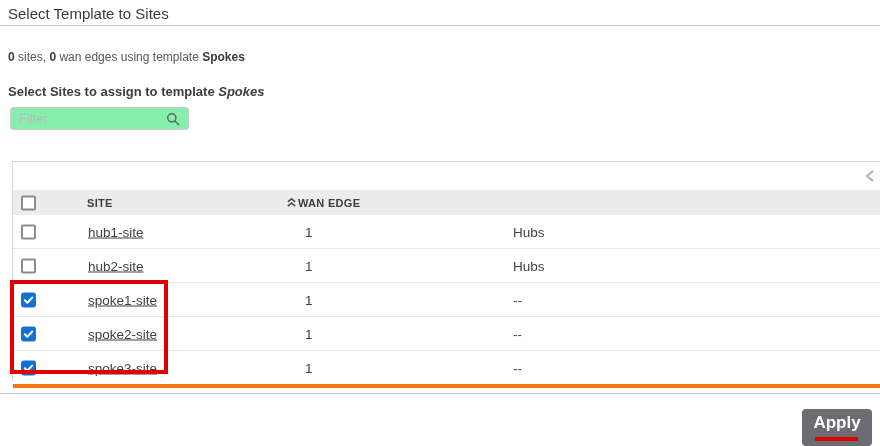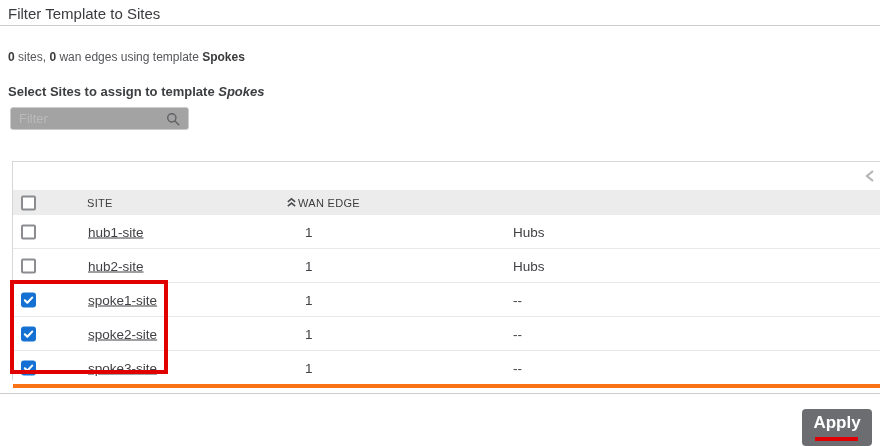--- a/index.html
+++ b/index.html
@@ -23,41 +23,41 @@
   .summary { left:8px; top:50px; font-size:12px; color:#55565a; }
   .summary b { color:#3a3b3d; font-weight:700; }
 
   
   .select-label { left:8px; top:84px; font-size:13px; font-weight:700; color:#3d3e40;text-align:center; }
   .select-label .tpl { font-style:italic; }
 
   
   .filter-box {
     left:10px; top:107px; width:179px; height:23px;
-    border:1px solid #cccccc; border-radius:3px; box-sizing:border-box; background:#a3a3a3;
+    border:1px solid #cccccc; border-radius:3px; box-sizing:border-box; background:#86efac;
   }
   .filter-box input {
     width:100%; height:100%; border:none; outline:none; background:transparent;
     padding:0 26px 0 8px; box-sizing:border-box;
     font-size:13px; color:#4a4b4d; font-family:inherit;
   }
   .filter-box input::placeholder { color:#b9babc; }
   .search-ic { position:absolute; right:7px; top:4px; width:15px; height:15px; }
 
   
   .table {
     left:12px; top:161px; width:868px; height:219px; box-sizing:border-box;
     border-top:1px solid #d6d6d6; border-left:1px solid #d6d6d6;
     background:#fff;
   }
   .table-strip { position:relative; height:28px; }
   .collapse-ic { position:absolute; right:4px; top:7px; width:12px; height:14px; }
   .thead {
     position:relative; height:25px; background:var(--header-bg, #ececec);
-    font-size:11px; font-weight:400; color:#3c3d3f; letter-spacing:0.3px;padding-left:24px;
+    font-size:11px; font-weight:700; color:#3c3d3f; letter-spacing:0.3px;padding-left:24px;
   }
   .hcell { position:absolute; top:50%; transform:translateY(-50%); white-space:nowrap; }
   .h-site { left:74px; }
   .h-wan  { left:285px; }
   .h-cfg  { left:498px; }
   .sort-ic { position:absolute; left:273px; top:7px; width:11px; height:11px; }
 
   .row {
     position:relative; height:33px; border-bottom:1px solid #e8e8e8;
     font-size:13.5px; color:#404145; background:#fff;
@@ -94,21 +94,21 @@
     left:802px; top:409px; width:70px; height:37px;
     background:var(--btn-bg, #6b6d70); border:none; border-radius:4px;
     color:#ffffff; font-weight:700; font-size:17px; font-family:inherit;
     display:flex; justify-content:center; align-items:flex-start;
     padding-top:4px; box-sizing:border-box; cursor:pointer;
   }
 </style>
 </head>
 <body>
 
-<div class="abs dialog-title">Filter Template to Sites</div>
+<div class="abs dialog-title">Select Template to Sites</div>
 <div class="abs hr hr-top"></div>
 
 <div class="abs summary">
   <b>0</b><span> sites, </span><b>0</b><span> wan edges using template </span><b>Spokes</b>
 </div>
 
 <div class="abs select-label">
   <span>Select Sites to assign to template </span><span class="tpl">Spokes</span>
 </div>
 

